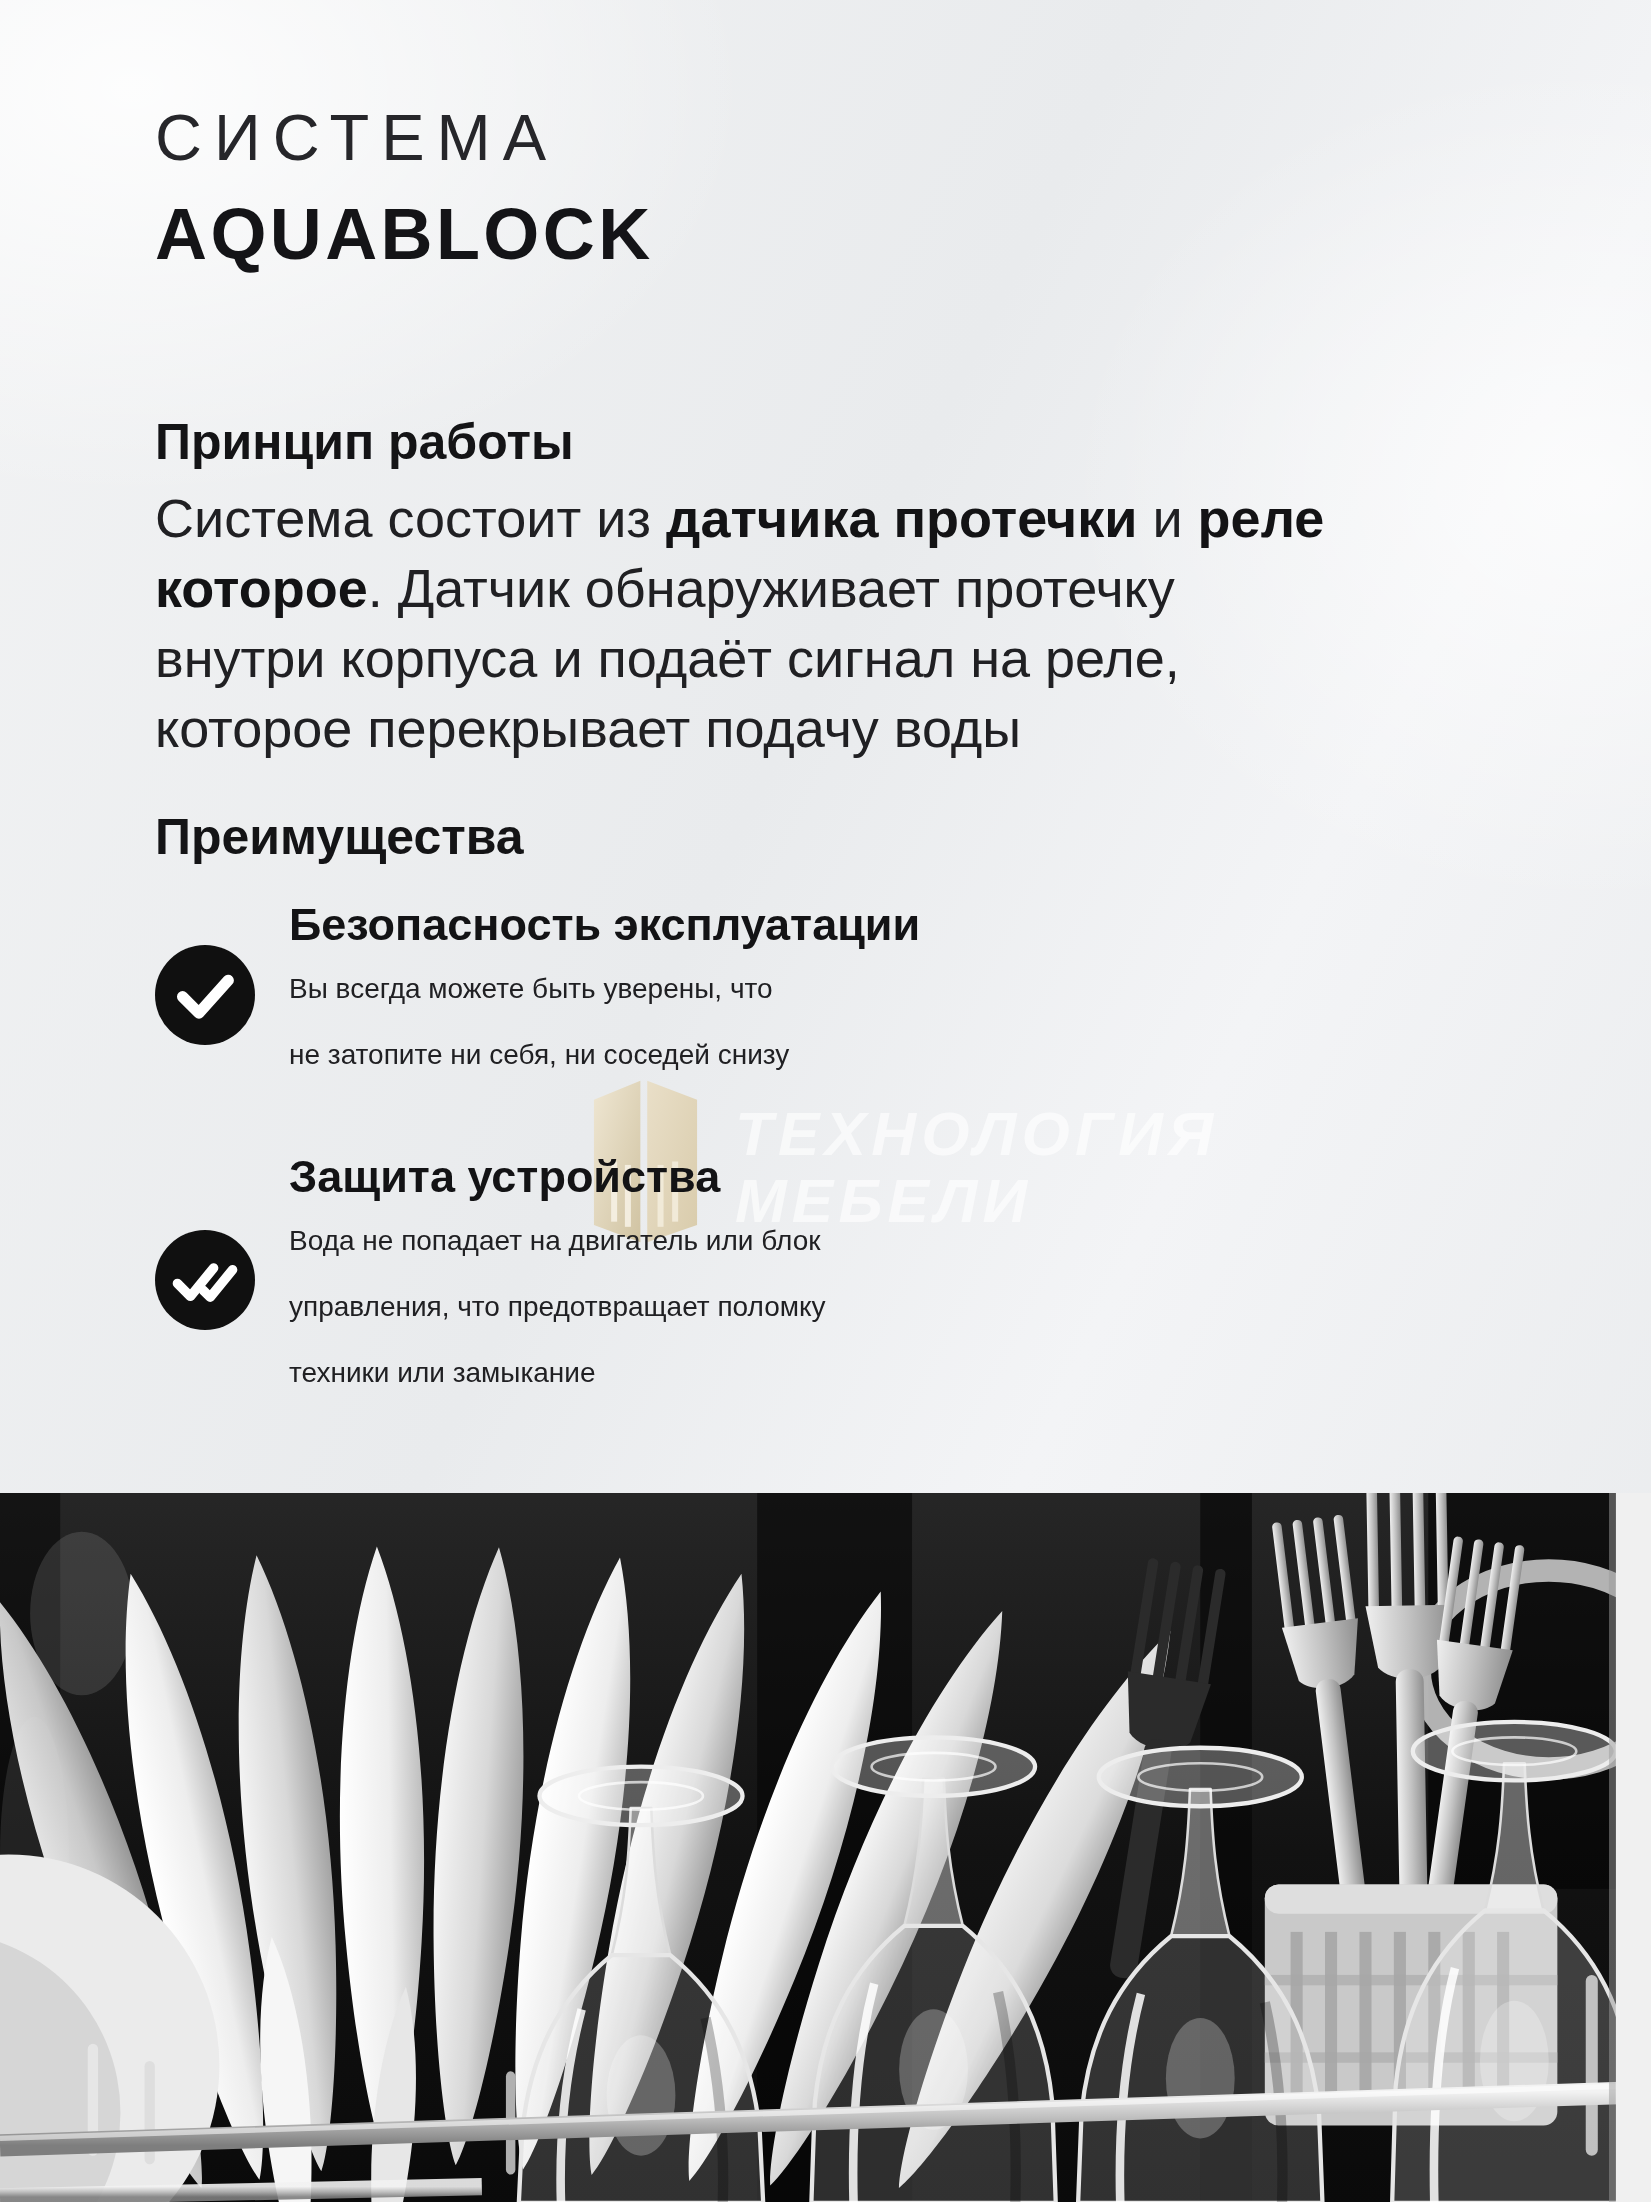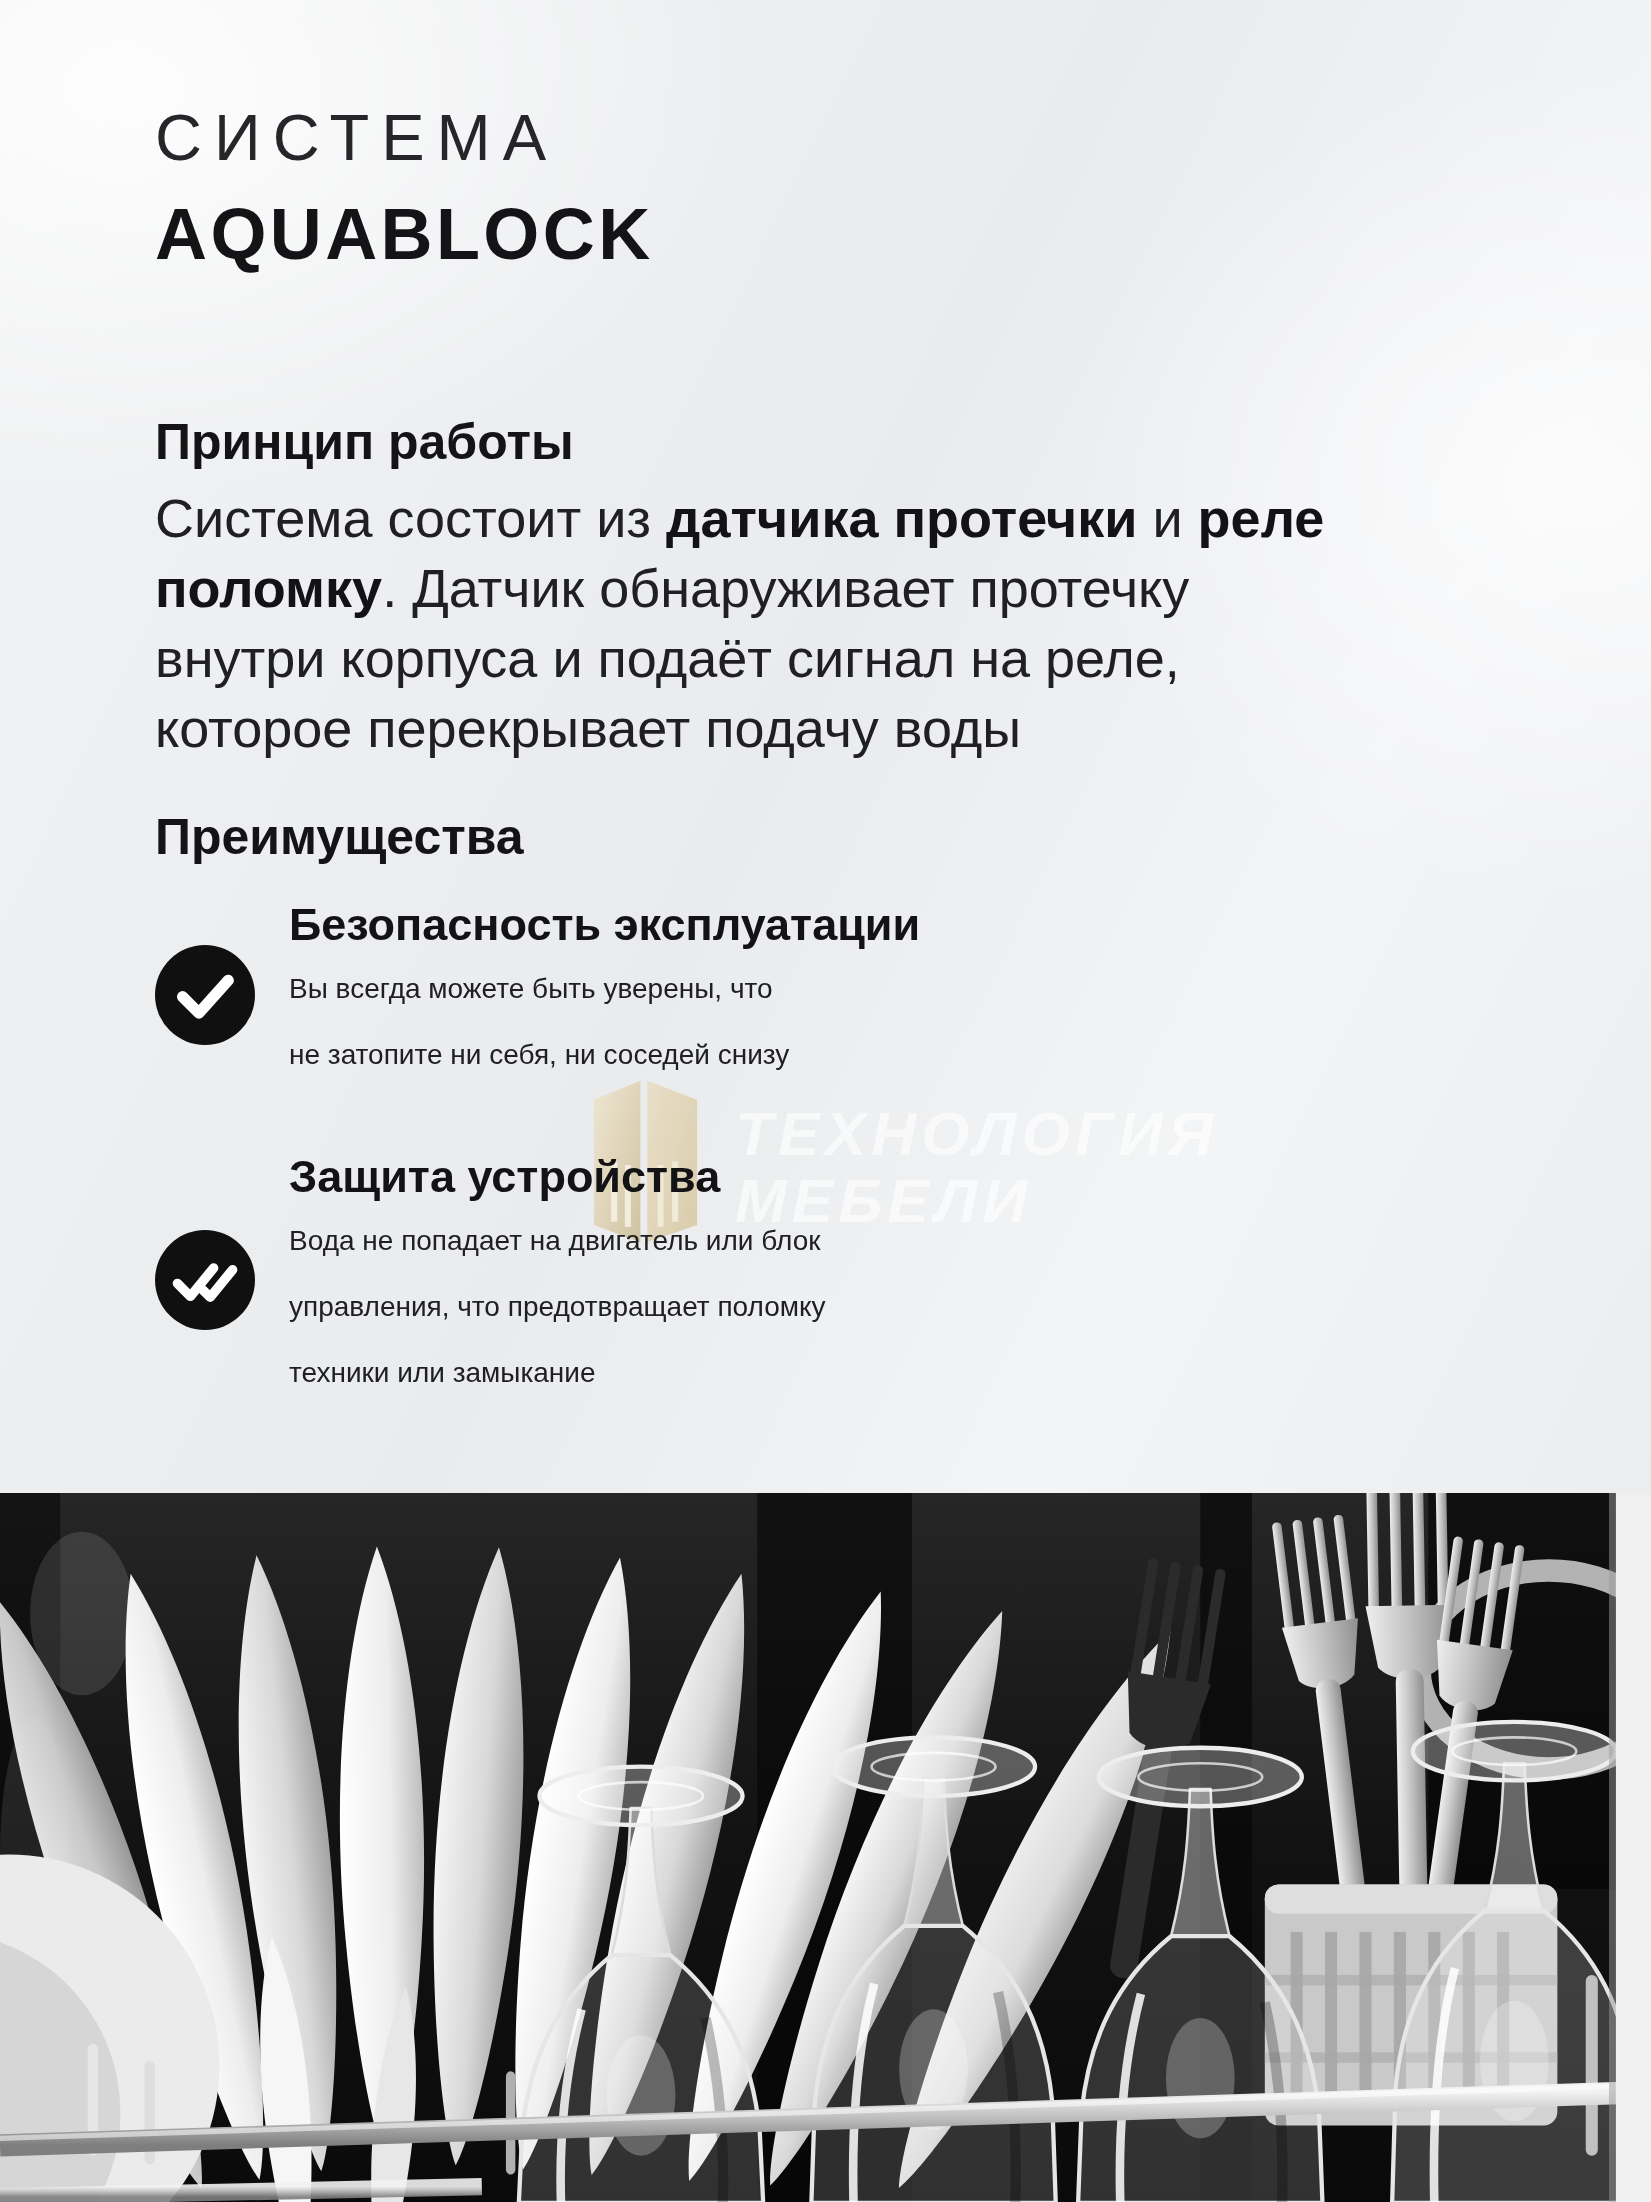--- a/index.html
+++ b/index.html
@@ -94,21 +94,21 @@
   </div>
 
   <div class="content">
     <div class="title-thin">СИСТЕМА</div>
     <div class="title-bold">AQUABLOCK</div>
 
     <div class="section-heading heading-principle">Принцип работы</div>
 
     <div class="paragraph">
       <div class="p-line"><span>Система состоит из </span><span class="b">датчика протечки</span><span> и </span><span class="b">реле</span><span></span></div>
-      <div class="p-line"><span></span><span class="b">поломку</span><span>. Датчик обнаруживает протечку</span><span class="b"></span><span></span></div>
+      <div class="p-line"><span></span><span class="b">которое</span><span>. Датчик обнаруживает протечку</span><span class="b"></span><span></span></div>
       <div class="p-line"><span>внутри корпуса и подаёт сигнал на реле,</span><span class="b"></span><span></span><span class="b"></span><span></span></div>
       <div class="p-line"><span>которое перекрывает подачу воды</span><span class="b"></span><span></span><span class="b"></span><span></span></div>
     </div>
 
     <div class="section-heading heading-advantages">Преимущества</div>
 
     <div class="adv-item adv-item-1">
       <svg class="adv-icon" viewBox="0 0 116 116">
         <circle cx="58" cy="58" r="58" fill="#101010"></circle>
         <path d="M32 60 L51 79 L85 41" fill="none" stroke="#ffffff" stroke-width="13" stroke-linecap="round" stroke-linejoin="round"></path>

